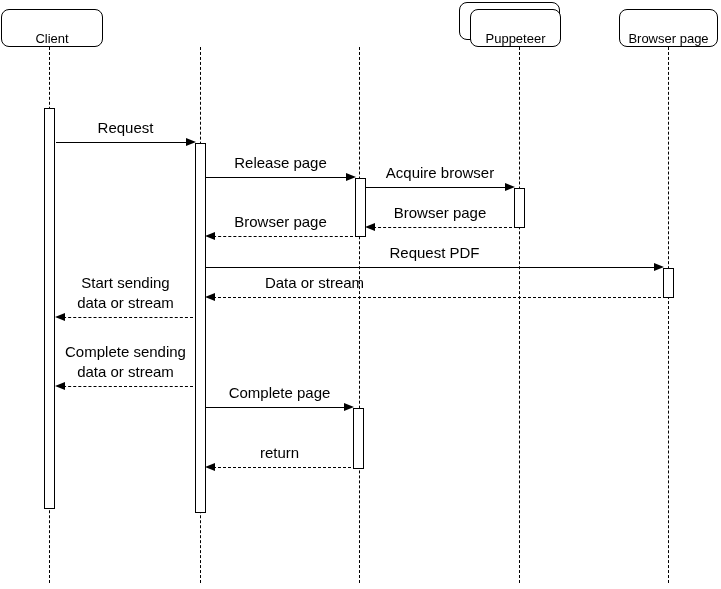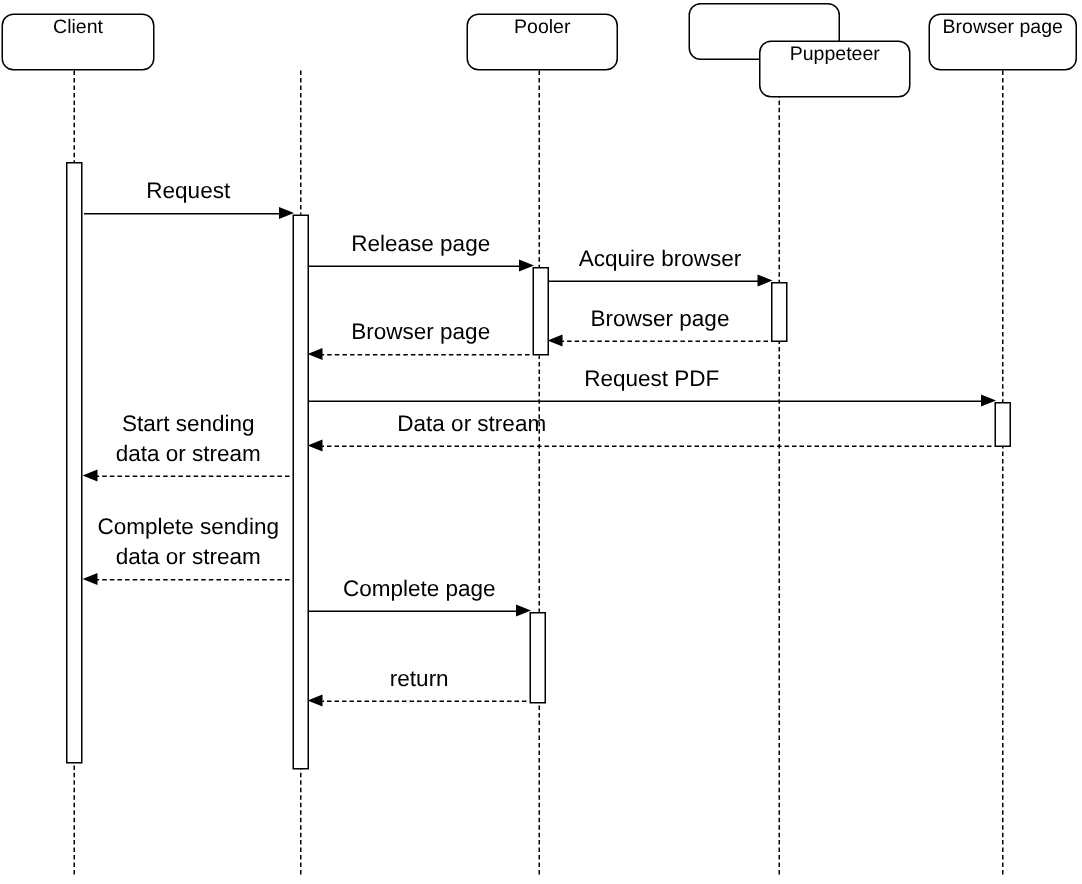--- a/index.html
+++ b/index.html
@@ -19,21 +19,21 @@
     z-index:1;
   }
   
   .actor{
     position:absolute;
     height:38px;
     background:#ffffff;
     border:1.5px solid #000;
     border-radius:8px;
     box-sizing:border-box;
-    display:flex;align-items:flex-start;justify-content:center;
+    display:flex;align-items:flex-end;justify-content:center;
     font-size:13px;
     z-index:3;
   }
   .actor-back{
     position:absolute;
     height:38px;
     background:#ffffff;
     border:1.5px solid #000;
     border-radius:8px;
     box-sizing:border-box;
@@ -74,25 +74,22 @@
 
   <div class="lifeline" style="left:49px;"></div>
   <div class="lifeline" style="left:200px;"></div>
   <div class="lifeline" style="left:359px;"></div>
   <div class="lifeline" style="left:519px;"></div>
   <div class="lifeline" style="left:668px;"></div>
 
   <div class="actor" style="left:1px;top:9px;width:102px;">
     <span>Client</span>
   </div>
-  <div class="actor" style="left:311px;top:9px;width:101px;">
-    <span>Pooler</span>
-  </div>
   <div class="actor-back" style="left:459px;top:2px;width:101px;"></div>
-  <div class="actor" style="left:470px;top:27px;width:101px;margin-left:36px;">
+  <div class="actor" style="left:470px;top:9px;width:91px;">
     <span>Puppeteer</span>
   </div>
   <div class="actor" style="left:619px;top:9px;width:99px;">
     <span>Browser page</span>
   </div>
 
   <div class="act" style="left:44px;top:108px;height:401px;"></div>
   <div class="act" style="left:195px;top:143px;height:370px;"></div>
   <div class="act" style="left:355px;top:178px;height:59px;"></div>
   <div class="act" style="left:514px;top:188px;height:40px;"></div>

